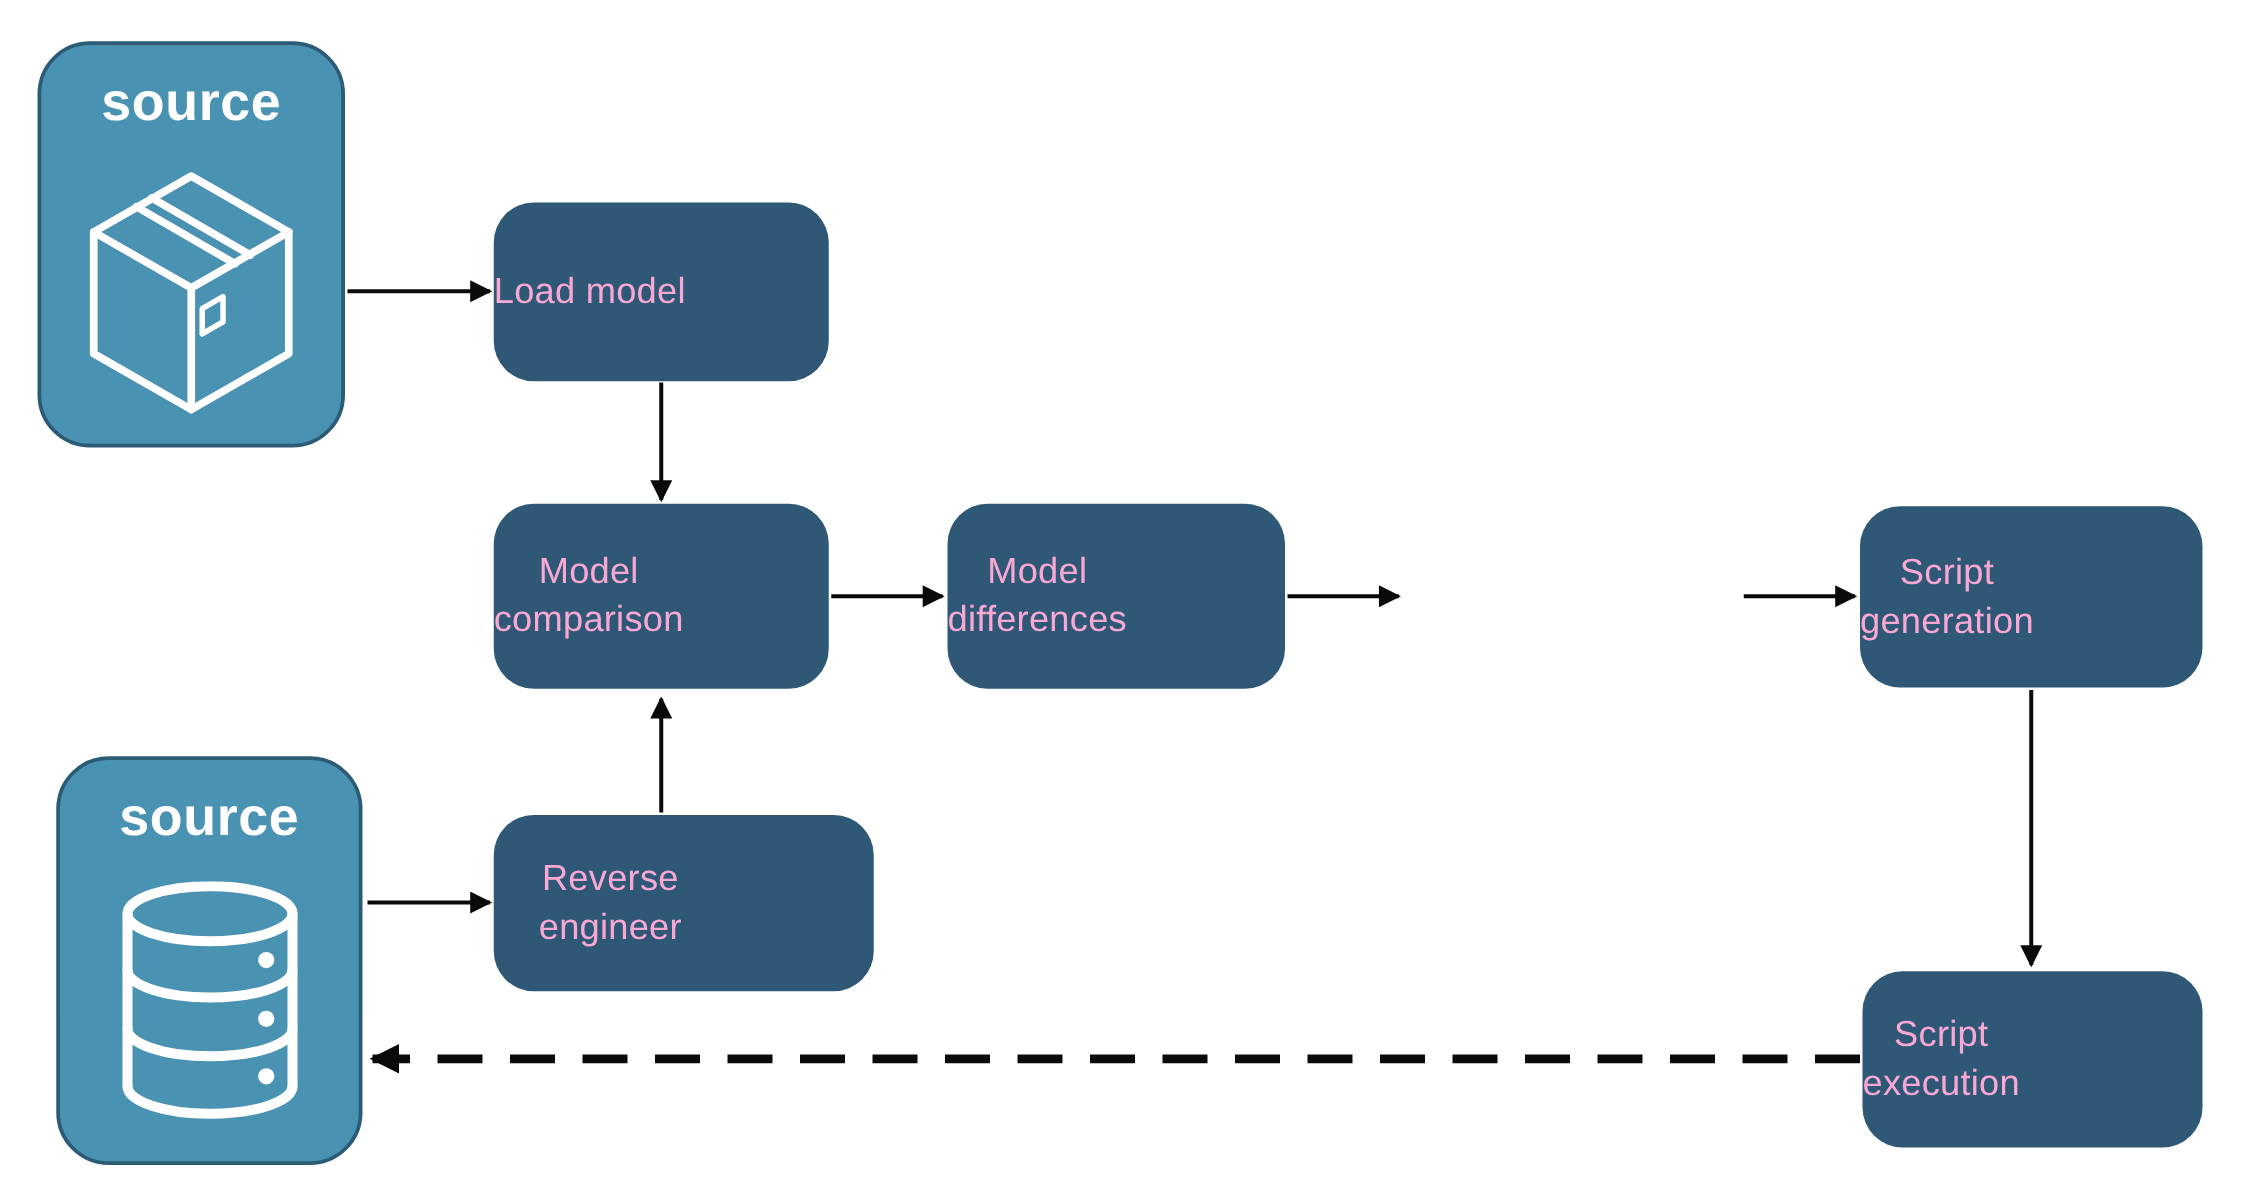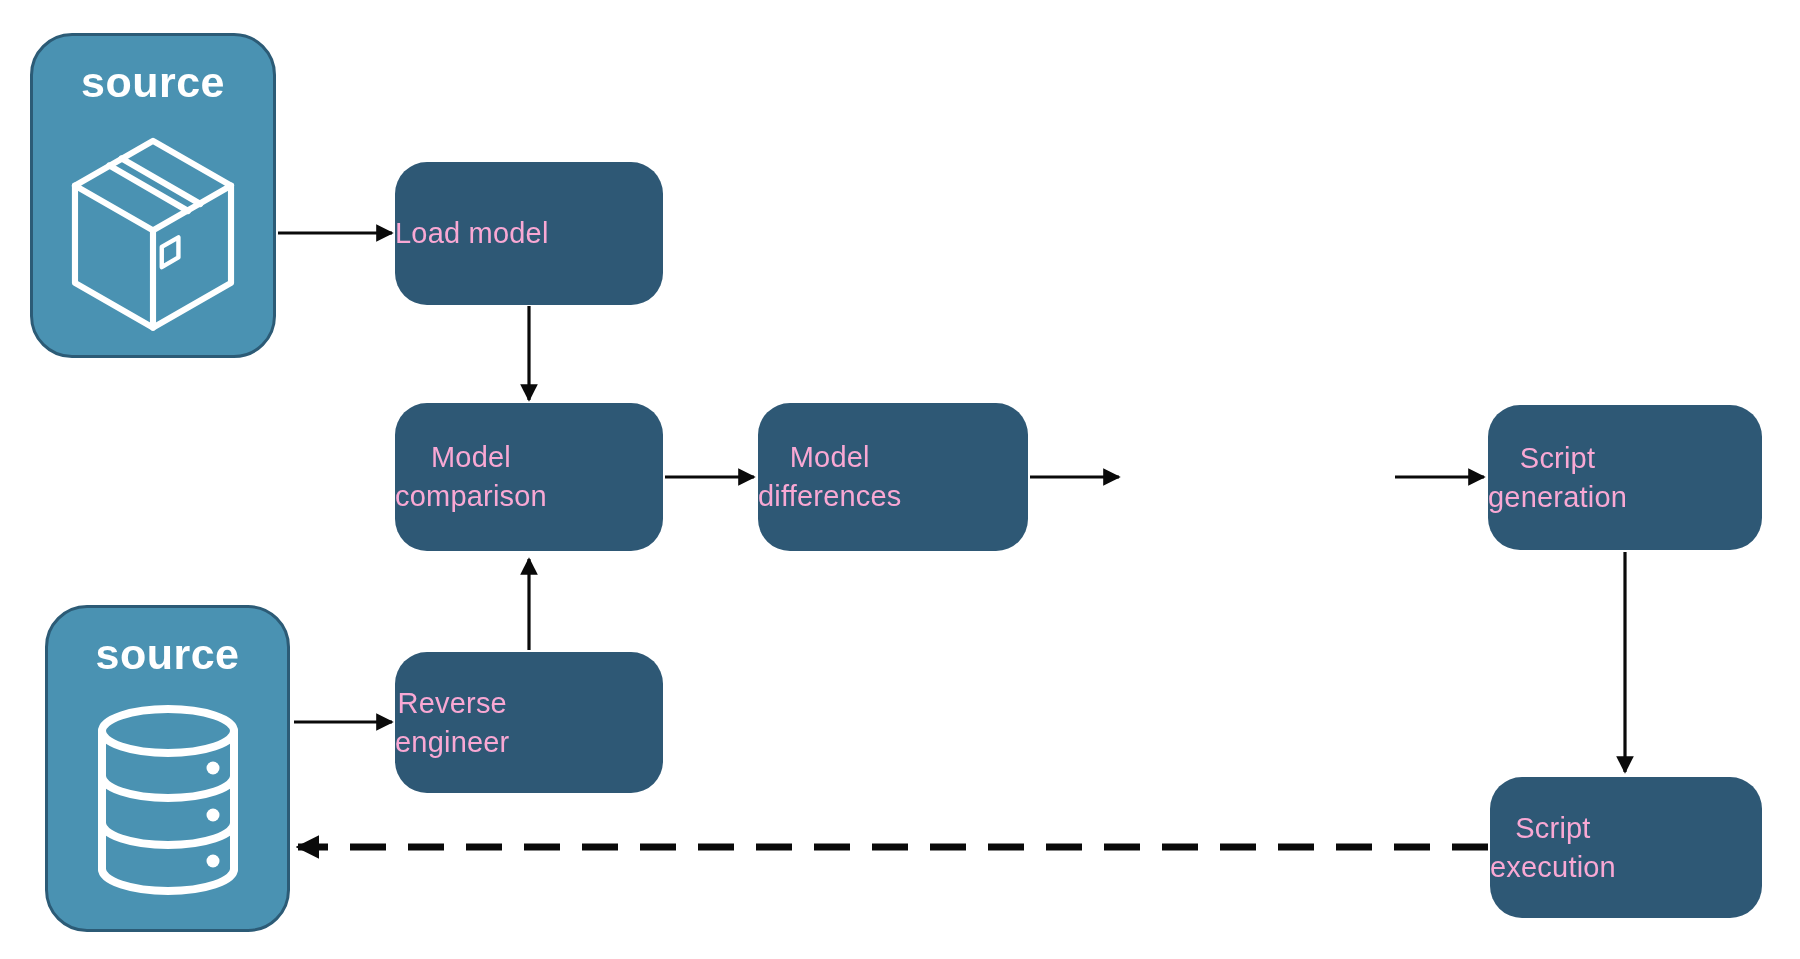--- a/index.html
+++ b/index.html
@@ -53,21 +53,21 @@
   .ep-icon { margin-top: 26px; }
 
   
   .n-source          { left: 30px;   top: 33px;  width: 246px; height: 325px; }
   .n-target          { left: 45px;   top: 605px; width: 245px; height: 327px; }
   .n-load-model      { left: 395px;  top: 162px; width: 268px; height: 143px; }
   .n-model-comparison{ left: 395px;  top: 403px; width: 268px; height: 148px; }
   .n-model-differences{ left: 758px; top: 403px; width: 270px; height: 148px; }
   .n-deployment-plan { left: 1123px; top: 403px; width: 270px; height: 148px; }
   .n-script-generation{ left: 1488px;top: 405px; width: 274px; height: 145px; }
-  .n-reverse-engineer{ left: 395px;  top: 652px; width: 268px; height: 141px; }
+  .n-reverse-engineer{ left: 395px;  top: 652px; width: 268px; height: 141px; padding-left: 36px; }
   .n-script-execution{ left: 1490px; top: 777px; width: 272px; height: 141px; }
 </style>
 </head>
 <body>
 
 <div class="stage">
 
   <svg class="edges" viewBox="0 0 1800 959" xmlns="http://www.w3.org/2000/svg">
     <defs>
       <marker id="mArrow" viewBox="0 0 10 10" refX="9" refY="5" markerWidth="6" markerHeight="5.5" orient="auto-start-reverse">

